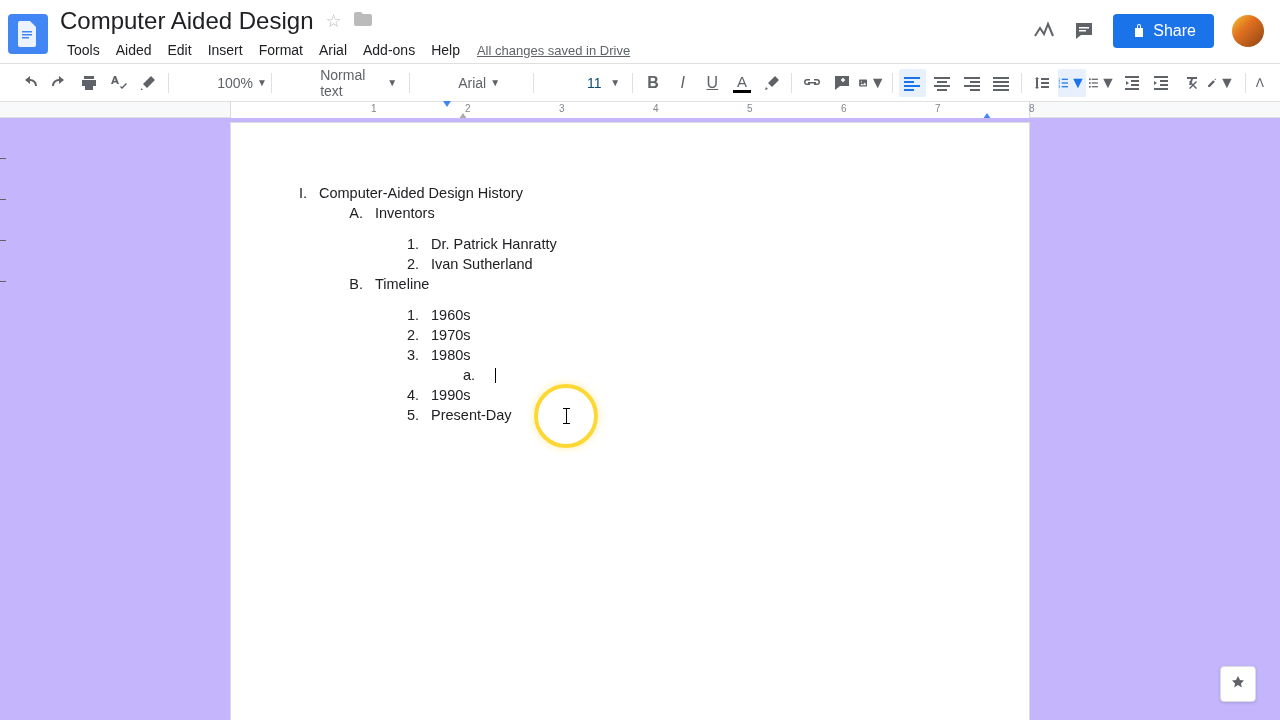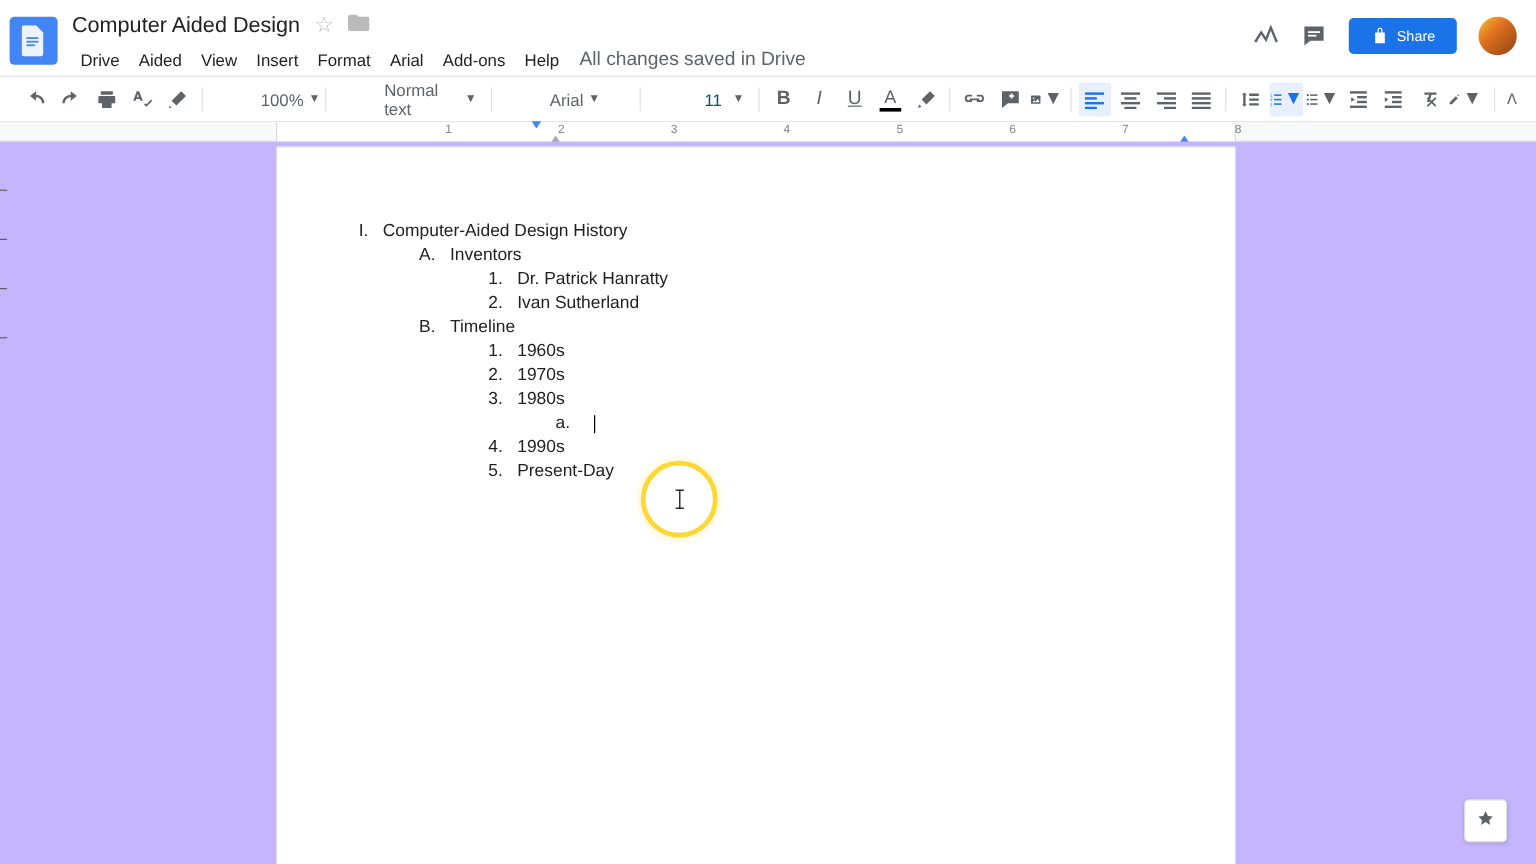--- a/index.html
+++ b/index.html
@@ -4,29 +4,29 @@
 <style>
 * { margin: 0; padding: 0; box-sizing: border-box; }
 body { font-family: Arial, sans-serif; background: #fff; overflow: hidden; width: 1280px; height: 720px; position: relative; }
 
 
 .titlebar { height: 64px; display: flex; align-items: flex-start; padding: 8px 16px 0 8px; border-bottom: 1px solid #e0e0e0; }
 .logo { width: 40px; height: 40px; background: #4285f4; border-radius: 4px; margin-right: 12px; margin-top: 6px; display: flex; align-items: center; justify-content: center; }
 .logo svg { fill: #fff; }
 .title-area { flex: 1; }
 .doc-title-row { display: flex; align-items: center; gap: 12px; height: 26px; }
-.doc-title { font-size: 18px; color: #202124; letter-spacing: 0; }
+.doc-title { font-size: 24px; color: #202124; letter-spacing: 0; }
 .star { color: #bbb; font-size: 18px; }
 .folder { color: #bbb; font-size: 16px; }
 .menubar { display: flex; gap: 2px; margin-top: 4px; align-items: center; }
 .menu-item { font-size: 14px; color: #202124; padding: 4px 7px; cursor: pointer; }
-.saved-msg { font-size: 16px; color: #5f6368; margin-left: 8px; }
+.saved-msg { font-size: 13px; color: #5f6368; text-decoration: underline; margin-left: 8px; }
 .titlebar-right { display: flex; align-items: center; gap: 18px; margin-top: 6px; }
 .icon-btn { color: #5f6368; cursor: pointer; display: flex; align-items: center; justify-content: center; }
-.share-btn { background: #1a73e8; color: #fff; padding: 8px 18px; border-radius: 4px; font-size: 12px; font-weight: 500; display: flex; align-items: center; gap: 8px; cursor: pointer; }
+.share-btn { background: #1a73e8; color: #fff; padding: 8px 18px; border-radius: 4px; font-size: 16px; font-weight: 500; display: flex; align-items: center; gap: 8px; cursor: pointer; }
 .avatar { width: 32px; height: 32px; border-radius: 50%; background: linear-gradient(135deg,#f4c430,#e07020 40%,#8b4513); overflow: hidden; }
 
 
 .toolbar { height: 38px; display: flex; align-items: center; padding: 0 16px; gap: 2px; border-bottom: 1px solid #e0e0e0; }
 .tbtn { width: 28px; height: 28px; display: flex; align-items: center; justify-content: center; color: #5f6368; cursor: pointer; border-radius: 2px; position: relative; }
 .tbtn.active { background: #e8f0fe; color: #1a73e8; }
 .tsep { width: 1px; height: 20px; background: #e0e0e0; margin: 0 4px; }
 .tdrop { display: flex; align-items: center; gap: 4px; color: #5f6368; font-size: 14px; padding: 0 6px; height: 28px; cursor: pointer; margin-left: 36px; }
 .tdrop .arrow { font-size: 10px; color: #5f6368; }
 .zoom { width: 54px; }
@@ -44,21 +44,21 @@
 .ruler-page { background: #fff; width: 800px; height: 16px; position: relative; font-size: 10px; color: #80868b; border-left: 1px solid #dadce0; border-right: 1px solid #dadce0; }
 .rnum { position: absolute; top: 1px; }
 .indent-down { position: absolute; top: -1px; width: 0; height: 0; border-left: 4px solid transparent; border-right: 4px solid transparent; border-top: 6px solid #4285f4; }
 .indent-up { position: absolute; bottom: -1px; width: 0; height: 0; border-left: 4px solid transparent; border-right: 4px solid transparent; border-bottom: 6px solid #aaa; }
 
 
 .doc-area { position: absolute; top: 118px; left: 0; right: 0; bottom: 0; background: #c4b5fd; overflow: hidden; }
 .page { position: absolute; left: 230px; top: 4px; width: 800px; min-height: 900px; background: #fff; border: 1px solid #dadce0; padding: 60px 56px; font-size: 14.5px; color: #202124; line-height: 20px; }
 .ol-I { list-style-type: upper-roman; padding-left: 24px; }
 .ol-A { list-style-type: upper-alpha; padding-left: 48px; }
-.ol-1 { list-style-type: decimal; padding-left: 48px; }
+.ol-1 { list-style-type: decimal; padding-left: 48px; margin-top: 11px; }
 .ol-a { list-style-type: lower-alpha; padding-left: 48px; }
 .ol-1 > li, .ol-a > li, .ol-A > li, .ol-I > li { padding-left: 8px; }
 li { margin: 0; }
 .spellerr { text-decoration: underline wavy #d93025; text-decoration-skip-ink: none; }
 .caret { display: inline-block; width: 1px; height: 15px; background: #000; vertical-align: text-bottom; margin-left: 8px; }
 
 
 .highlight { position: absolute; width: 64px; height: 64px; border: 4px solid #fdd835; border-radius: 50%; pointer-events: none; box-shadow: 0 0 8px rgba(253,216,53,.4); }
 .text-cursor { position: absolute; width: 1px; height: 16px; background: #000; pointer-events: none; }
 .text-cursor::before, .text-cursor::after { content: ''; position: absolute; left: -3px; width: 7px; height: 1px; background: #000; }
@@ -88,23 +88,23 @@
     <div class="doc-title-row">
       <span class="doc-title">Computer Aided Design</span>
       <span class="star">☆</span>
       <span class="folder">
         <svg width="18" height="14" viewBox="0 0 18 14" fill="#bbb">
             <path d="M7 0l2 2h7a2 2 0 0 1 2 2v8a2 2 0 0 1-2 2H2a2 2 0 0 1-2-2V2a2 2 0 0 1 2-2h5z"></path>
           </svg>
       </span>
     </div>
     <div class="menubar">
-      <span class="menu-item">Drive</span>
+      <span class="menu-item">Tools</span>
       <span class="menu-item">Aided</span>
-      <span class="menu-item">View</span>
+      <span class="menu-item">Edit</span>
       <span class="menu-item">Insert</span>
       <span class="menu-item">Format</span>
       <span class="menu-item">Arial</span>
       <span class="menu-item">Add-ons</span>
       <span class="menu-item">Help</span>
       <span class="saved-msg">All changes saved in Drive</span>
     </div>
   </div>
   <div class="titlebar-right">
     <span class="icon-btn">

